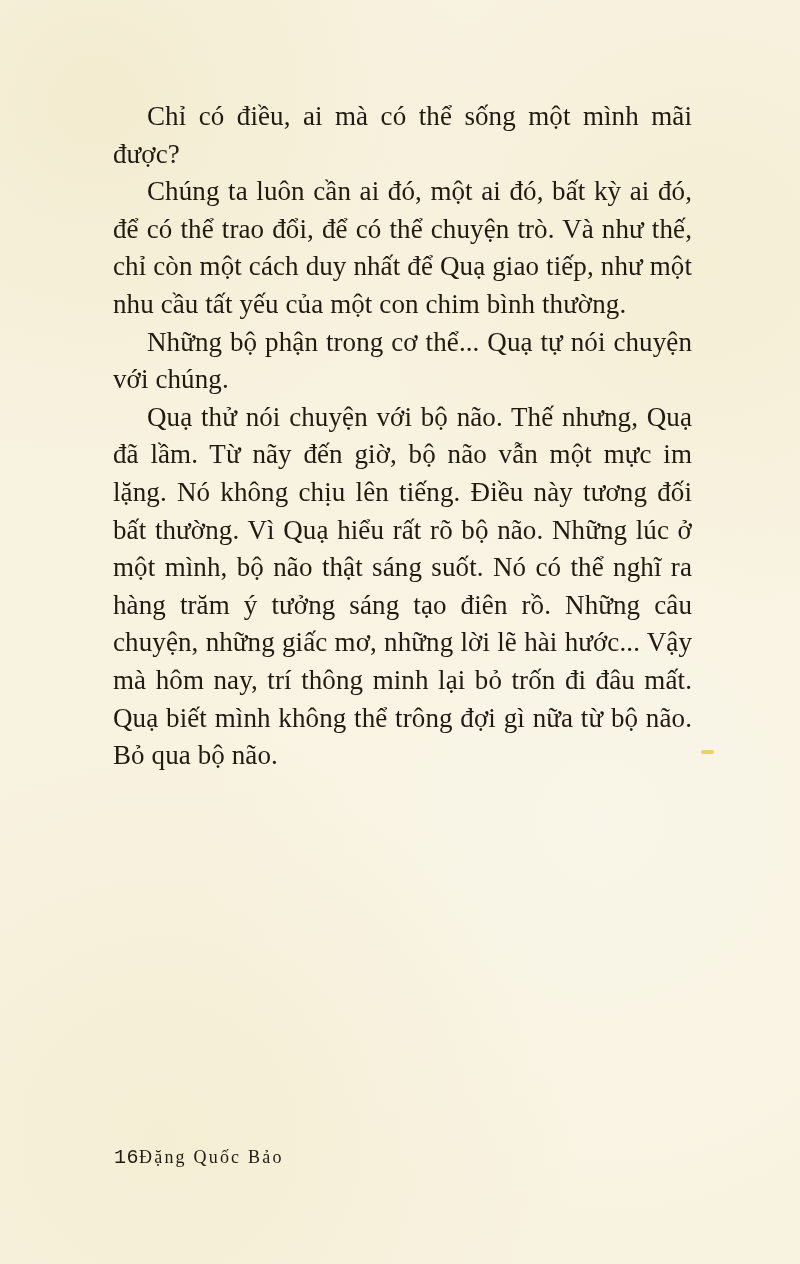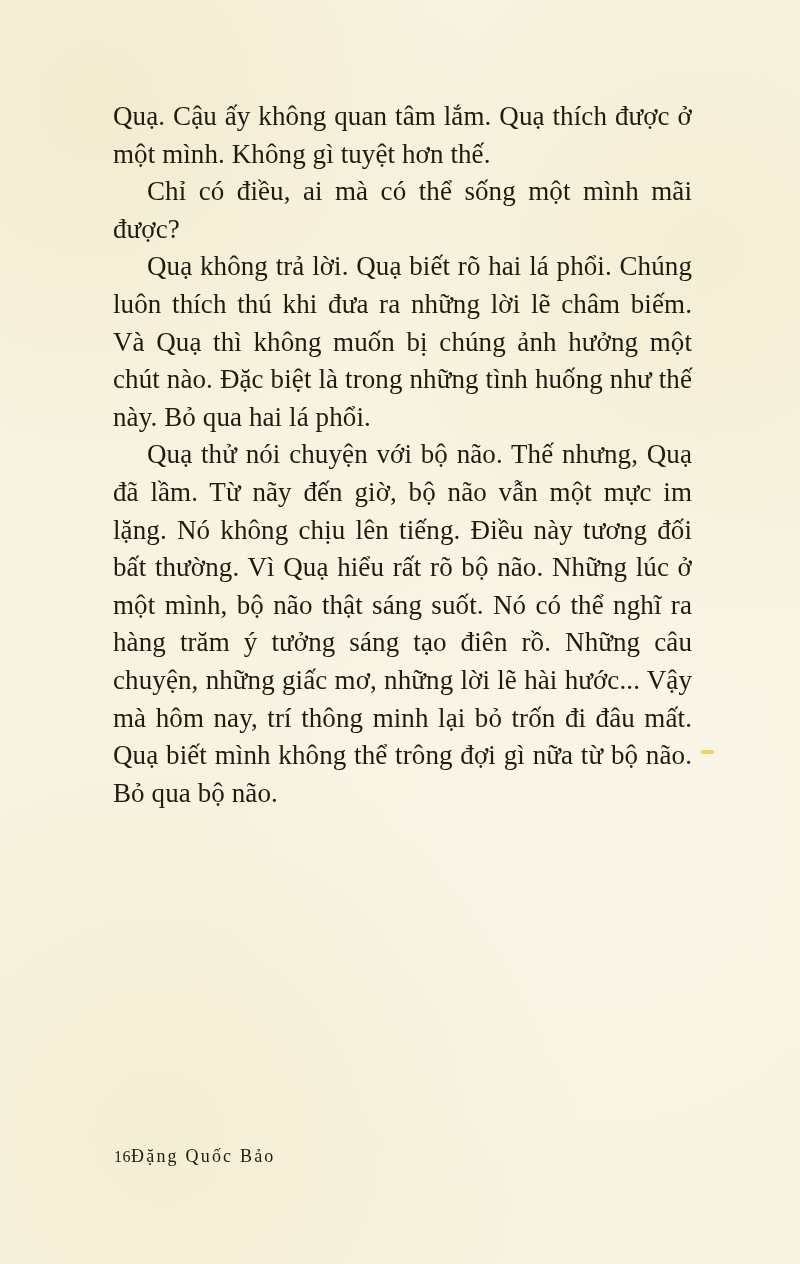--- a/index.html
+++ b/index.html
@@ -42,44 +42,45 @@
     font-style: italic;
   }
   .footer {
     position: absolute;
     left: 114px;
     top: 1146px;
     display: flex;
     align-items: baseline;
   }
   .page-number {
-    font-size: 16px;
+    font-size: 20px;
     letter-spacing: 0.5px;
+    font-family: Liberation Mono, monospace;
   }
   .author {
     font-size: 18px;
     letter-spacing: 2.2px;
   }
   .scan-artifact {
     position: absolute;
     left: 701px;
     top: 750px;
     width: 13px;
     height: 4px;
     border-radius: 2px;
     background: rgba(225, 193, 30, 0.65);
   }
 </style>
 </head>
 <body>
 
 <div class="text-block">
-    <p class="para"><span>Quạ. Cậu ấy không quan tâm lắm. Quạ thích được ở một mình. Không gì tuyệt hơn thế.</span></p>
     <p class="para indent"><span>Chỉ có điều, ai mà có thể sống một mình mãi được?</span></p>
-    <p class="para indent"><span>Quạ không trả lời. Quạ biết rõ hai lá phổi. Chúng luôn thích thú khi đưa ra những lời lẽ châm biếm. Và Quạ thì không muốn bị chúng ảnh hưởng một chút nào. Đặc biệt là trong những tình huống như thế này. Bỏ qua hai lá phổi.</span></p>
+    <p class="para indent"><span>Chúng ta luôn cần ai đó, một ai đó, bất kỳ ai đó, để có thể trao đổi, để có thể chuyện trò. Và như thế, chỉ còn một cách duy nhất để Quạ giao tiếp, như một nhu cầu tất yếu của một con chim bình thường.</span></p>
+    <p class="para indent"><span>Những bộ phận trong cơ thể... Quạ tự nói chuyện với chúng.</span></p>
     <p class="para indent"><span>Quạ thử nói chuyện với bộ não. Thế nhưng, Quạ đã lầm. Từ nãy đến giờ, bộ não vẫn một mực im lặng. Nó không chịu lên tiếng. Điều này tương đối bất thường. Vì Quạ hiểu rất rõ bộ não. Những lúc ở một mình, bộ não thật sáng suốt. Nó có thể nghĩ ra hàng trăm ý tưởng sáng tạo điên rồ. Những câu chuyện, những giấc mơ, những lời lẽ hài hước... Vậy mà hôm nay, trí thông minh lại bỏ trốn đi đâu mất. Quạ biết mình không thể trông đợi gì nữa từ bộ não. Bỏ qua bộ não.</span></p>
   </div>
 
 <div class="scan-artifact"></div>
 
 <div class="footer">
   <span class="page-number">16</span>
   <span class="author">Đặng Quốc Bảo</span>
 </div>
 

